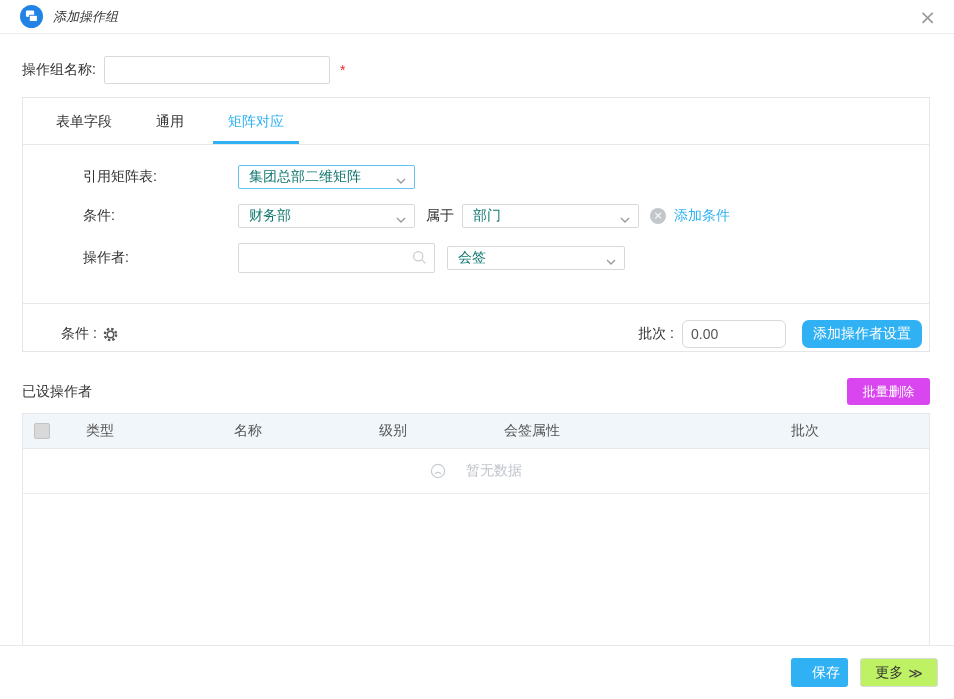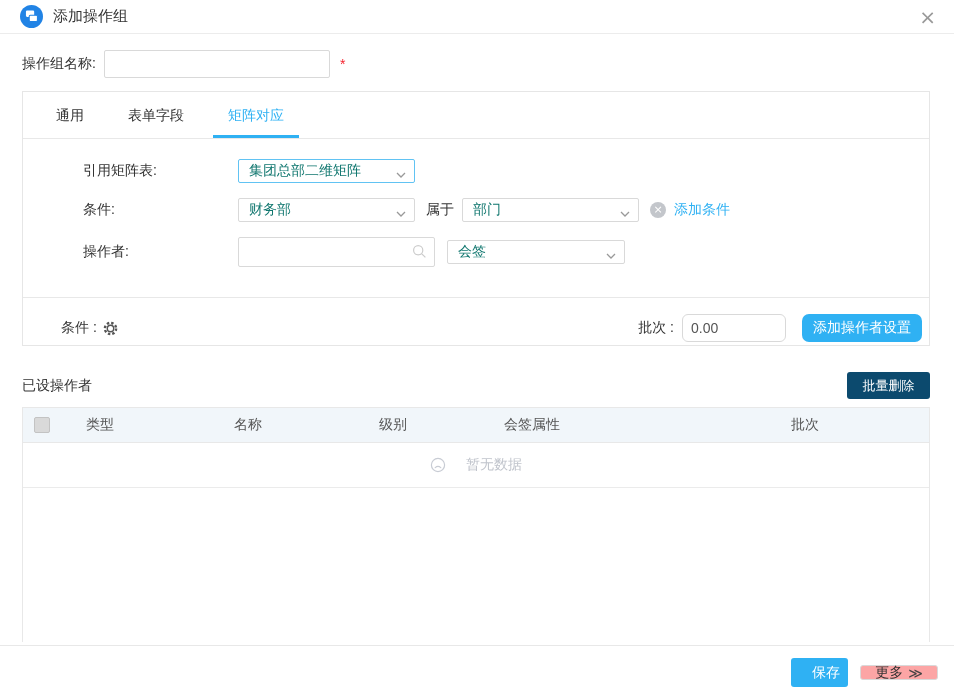--- a/index.html
+++ b/index.html
@@ -10,30 +10,30 @@
     position: relative; overflow: hidden;
   }
   .dialog { width: 954px; height: 699px; position: relative; background:#fff; }
 
   
   .dlg-header {
     height: 34px; display: flex; align-items: center;
     border-bottom: 1px solid #ececec; padding: 0 14px 0 20px;
   }
   .logo { width: 23px; height: 23px; flex: 0 0 auto; }
-  .dlg-title { margin-left: 10px; font-size: 15px; color: #333; }
+  .dlg-title { margin-left: 10px; font-size: 13px; color: #333; font-style: italic; }
   .dlg-close {
     margin-left: auto; font-size: 20px; color: #999; cursor: pointer;
     line-height: 20px; padding: 0 4px; font-family: "DejaVu Sans", sans-serif;
   }
 
   
   .dlg-body { padding: 0 24px 0 22px; }
 
-  .name-row { margin: 16px 0 13px; display: flex; align-items: center; }
+  .name-row { margin: 22px 0 13px; display: flex; align-items: center; }
   .name-row label { color: #333; }
   .name-input { width: 226px; height: 28px; border: 1px solid #d9d9d9; border-radius: 2px;
     margin-left: 8px; padding: 0 8px; font-size: 14px; outline: none; }
   .required { color: #f5222d; margin-left: 10px; font-size: 14px; }
 
   
   .panel { border: 1px solid #e6e6e6; }
   .tabs { height: 47px; border-bottom: 1px solid #e8e8e8; display: flex; padding-left: 18px; }
   .tab { line-height: 46px; padding: 0 15px; margin-right: 14px; color: #333; cursor: pointer;
     font-size: 14px; border-bottom: 3px solid transparent; }
@@ -80,21 +80,21 @@
   .add-op-btn {
     margin-left: 16px; width: 120px; height: 28px; background: var(--accent); color: #fff;
     border: none; border-radius: 7px; font-size: 14px; cursor: pointer;
     font-family: inherit;
   }
 
   
   .operators-bar { margin: 26px 0 8px; display: flex; align-items: center; justify-content: space-between; }
   .operators-title { color: #333; }
   .batch-del-btn {
-    width: 83px; height: 27px; background: #0c4a6e; color: #fff; border: none; border-radius: 3px;
+    width: 83px; height: 27px; background: #d946ef; color: #fff; border: none; border-radius: 3px;
     font-size: 13px; cursor: not-allowed; font-family: inherit;
   }
 
   .table-box { border: 1px solid #e8e8e8; border-bottom: none; height: 235px; background: #fff; }
   .thead {
     height: 35px; background: #f1f6fa; border-bottom: 1px solid #e8e8e8;
     display: grid; grid-template-columns: 63px 148px 145px 125px 140px 1fr 90px;
     align-items: center; padding-right: 20px; color: #555; font-size: 14px;
   }
   .thead .cb-cell { padding-left: 11px; display: flex; align-items: center; }
@@ -109,21 +109,21 @@
   }
 
   
   .dlg-footer {
     position: absolute; left: 0; bottom: 0; width: 100%; height: 54px;
     border-top: 1px solid #e8e8e8; background: #fff;
     display: flex; align-items: center; justify-content: flex-end; padding-right: 16px; gap: 12px;
   }
   .save-btn { width: 57px; height: 29px; background: var(--accent); color: #fff; border: none;
     border-radius: 3px; font-size: 14px; cursor: pointer; font-family: inherit; padding-left: 13px; }
-  .more-btn { min-width: 78px; height: 15px; background: #fca5a5; color: #333; border: 1px solid #d9d9d9;
+  .more-btn { min-width: 78px; height: 29px; background: #bef264; color: #333; border: 1px solid #d9d9d9;
     border-radius: 3px; font-size: 14px; cursor: pointer; display: inline-flex; align-items: center;
     justify-content: center; gap: 5px; font-family: inherit; }
   .more-btn .dbl-chev { font-family: "DejaVu Sans", sans-serif; color: #444; }
 
   :root { --accent: #2fb1f3; }
 </style>
 </head>
 <body>
 
 <div class="dialog">
@@ -141,22 +141,22 @@
   <div class="dlg-body">
 
     <div class="name-row">
       <label>操作组名称:</label>
       <input class="name-input" type="text" value="" style="">
       <span class="required">*</span>
     </div>
 
     <div class="panel">
       <div class="tabs">
+        <div class="tab">表单字段</div>
         <div class="tab">通用</div>
-        <div class="tab">表单字段</div>
         <div class="tab active">矩阵对应</div>
       </div>
 
       <div class="panel-form">
 
         <div class="f-row">
           <span class="f-label">引用矩阵表:</span>
           <div class="select focused w177">
             <span>集团总部二维矩阵</span>
             <svg class="chev" width="10" height="6" viewBox="0 0 10 6">

